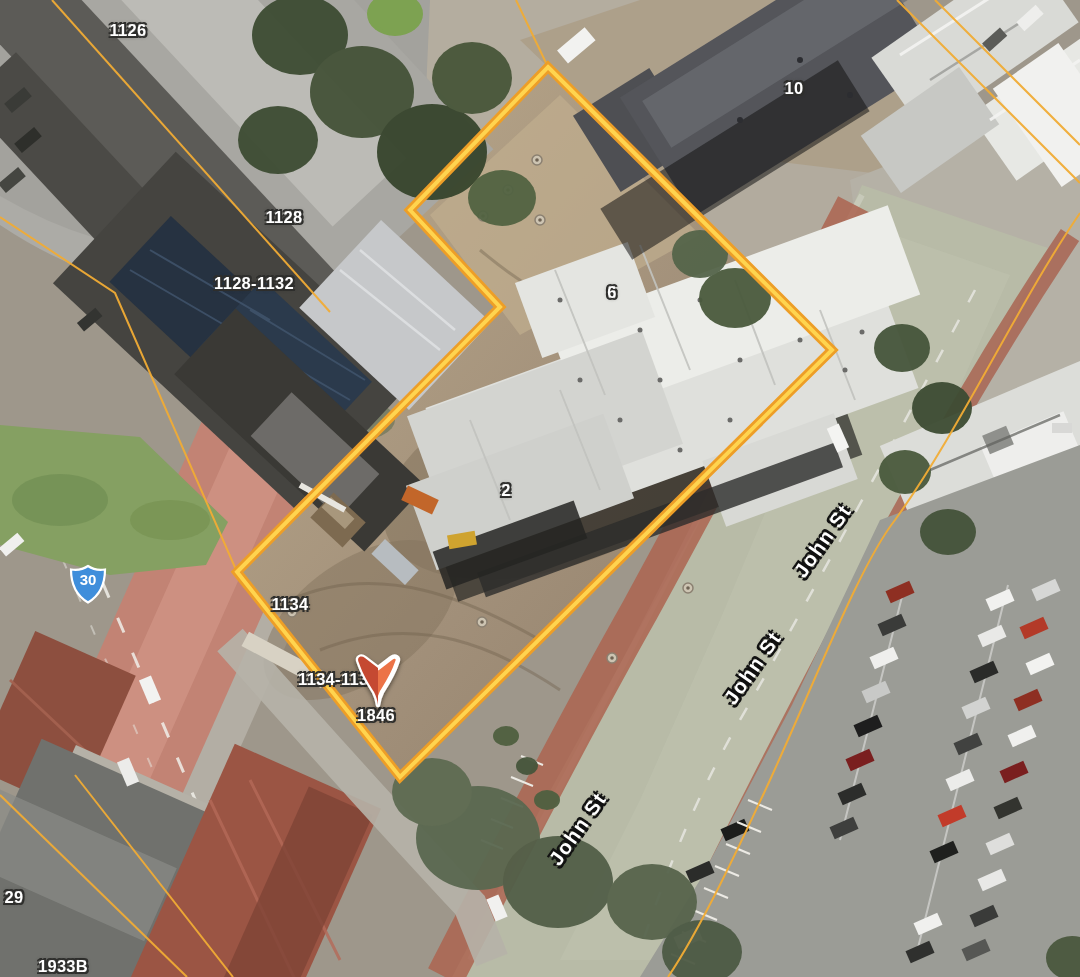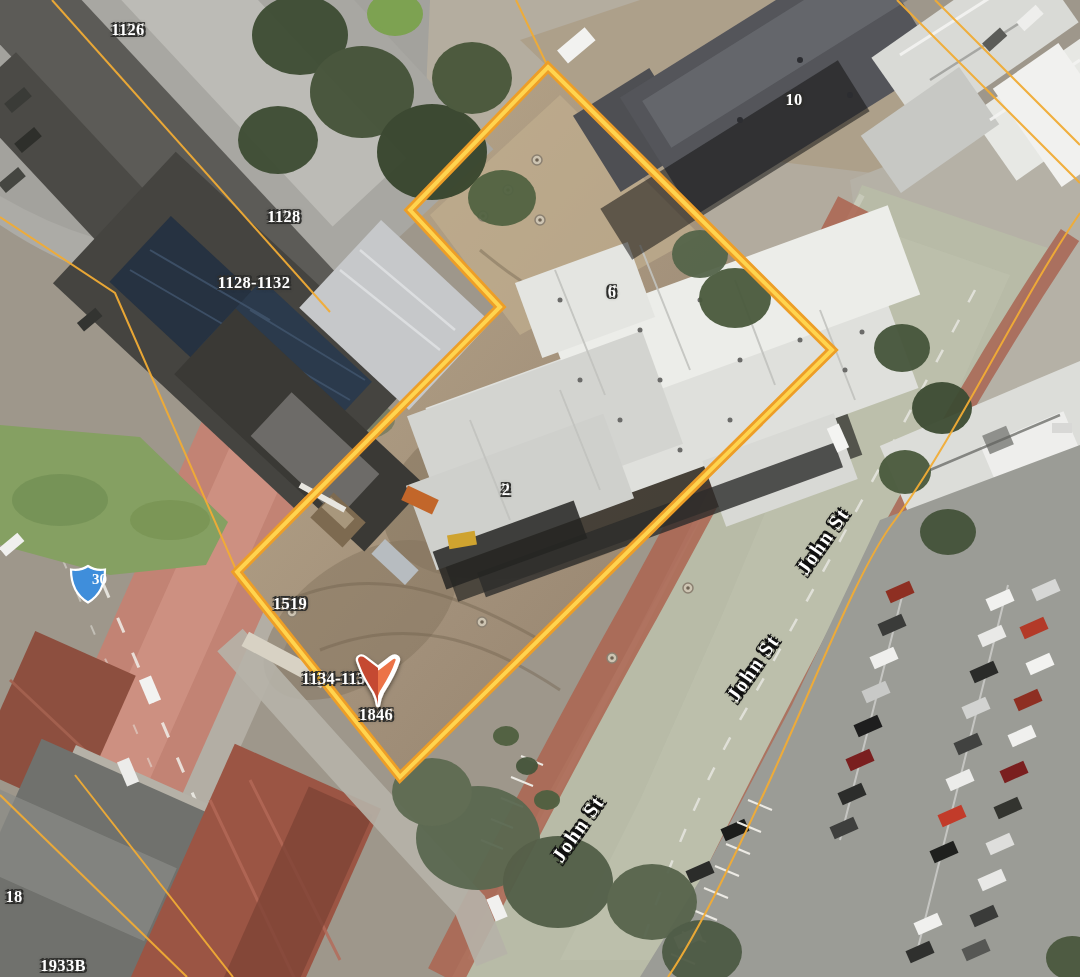--- a/index.html
+++ b/index.html
@@ -1,30 +1,30 @@
 <!DOCTYPE html>
 <html style="--parcel-boundary-core: #FFD44F; --parcel-boundary-edge: #ED9E27; --cadastral-line: #F1AC35; --marker-fill-light: #EC7347; --marker-fill-dark: #C54A31; --shield-blue: #3F8EDB; --label-text: #FFFFFF; --label-halo: #2E2E2C;"><head>
 <meta charset="utf-8">
 <style>
   html,body{margin:0;padding:0;background:#1c1c1c;}
   #map{position:relative;width:1080px;height:977px;overflow:hidden;
-       font-family:Liberation Serif, serif;background:#9e978b;}
+       font-family:Liberation Sans, sans-serif;background:#9e978b;}
   #scene{position:absolute;left:0;top:0;}
   .addr{position:absolute;transform:translate(-50%,-50%);
         color:var(--label-text,#fff);font-weight:bold;font-size:16.5px;letter-spacing:.3px;
         text-shadow:-2px -2px 0 var(--label-halo,#2e2e2c),2px -2px 0 var(--label-halo,#2e2e2c),
                     -2px 2px 0 var(--label-halo,#2e2e2c),2px 2px 0 var(--label-halo,#2e2e2c),
                     0 0 4px var(--label-halo,#2e2e2c);
         white-space:nowrap;pointer-events:none;}
   .street{position:absolute;transform:translate(-50%,-50%) rotate(-55deg);
         color:var(--label-text,#fff);font-weight:bold;font-size:20px;letter-spacing:1.5px;
         text-shadow:-2.5px -2.5px 0 #111,2.5px -2.5px 0 #111,-2.5px 2.5px 0 #111,2.5px 2.5px 0 #111,0 0 4px #111;
         white-space:nowrap;pointer-events:none;}
   #shield{position:absolute;left:88px;top:584px;transform:translate(-50%,-50%);width:38px;height:40px;}
-  #shield .num{position:absolute;left:0;top:7px;width:38px;text-align:right;
+  #shield .num{position:absolute;left:0;top:7px;width:38px;text-align:center;
         color:#fff;font-weight:bold;font-size:15px;}
   #marker{position:absolute;left:351px;top:653px;width:54px;height:60px;cursor:pointer;}
 </style>
 </head>
 <body>
 
 <div id="map">
 
 <svg id="scene" width="1080" height="977" viewBox="0 0 1080 977">
   <defs>
@@ -315,29 +315,29 @@
     <path d="M 75,775 L 233,977"></path>
   </g>
 
   <g fill="none" stroke-linejoin="miter">
     <polygon points="548,67 832,350 400,777 237,572 500,307 410,210" style="stroke:var(--parcel-boundary-edge,#ED9E27)" stroke-width="9.5"></polygon>
     <polygon points="548,67 832,350 400,777 237,572 500,307 410,210" style="stroke:var(--parcel-boundary-core,#FFD44F)" stroke-width="4"></polygon>
   </g>
 </svg>
 
 <div class="addr" style="left:128px;top:30px">1126</div>
-<div class="addr" style="left:794px;top:100px">10</div>
+<div class="addr" style="left:794px;top:88px">10</div>
 <div class="addr" style="left:284px;top:217px">1128</div>
 <div class="addr" style="left:254px;top:283px">1128-1132</div>
 <div class="addr" style="left:612px;top:292px">6</div>
 <div class="addr" style="left:506px;top:490px">2</div>
-<div class="addr" style="left:290px;top:604px">1519</div>
+<div class="addr" style="left:290px;top:604px">1134</div>
 <div class="addr" style="left:338px;top:679px">1134-1136</div>
 <div class="addr" style="left:376px;top:715px">1846</div>
-<div class="addr" style="left:14px;top:897px">18</div>
+<div class="addr" style="left:14px;top:897px">29</div>
 <div class="addr" style="left:63px;top:966px">1933B</div>
 
 <div class="street" style="left:578px;top:829px">John St</div>
 <div class="street" style="left:753px;top:668px">John St</div>
 <div class="street" style="left:823px;top:541px">John St</div>
 
 <div id="shield">
   <svg width="38" height="40" viewBox="0 0 38 40">
     <path d="M 19,2 C 24,5.5 30,6.5 36,5.5 C 36,20 30,32 19,38.5 C 8,32 2,20 2,5.5 C 8,6.5 14,5.5 19,2 Z" style="fill:var(--shield-blue,#3F8EDB)" stroke="#ffffff" stroke-width="2.2"></path>
   </svg>

